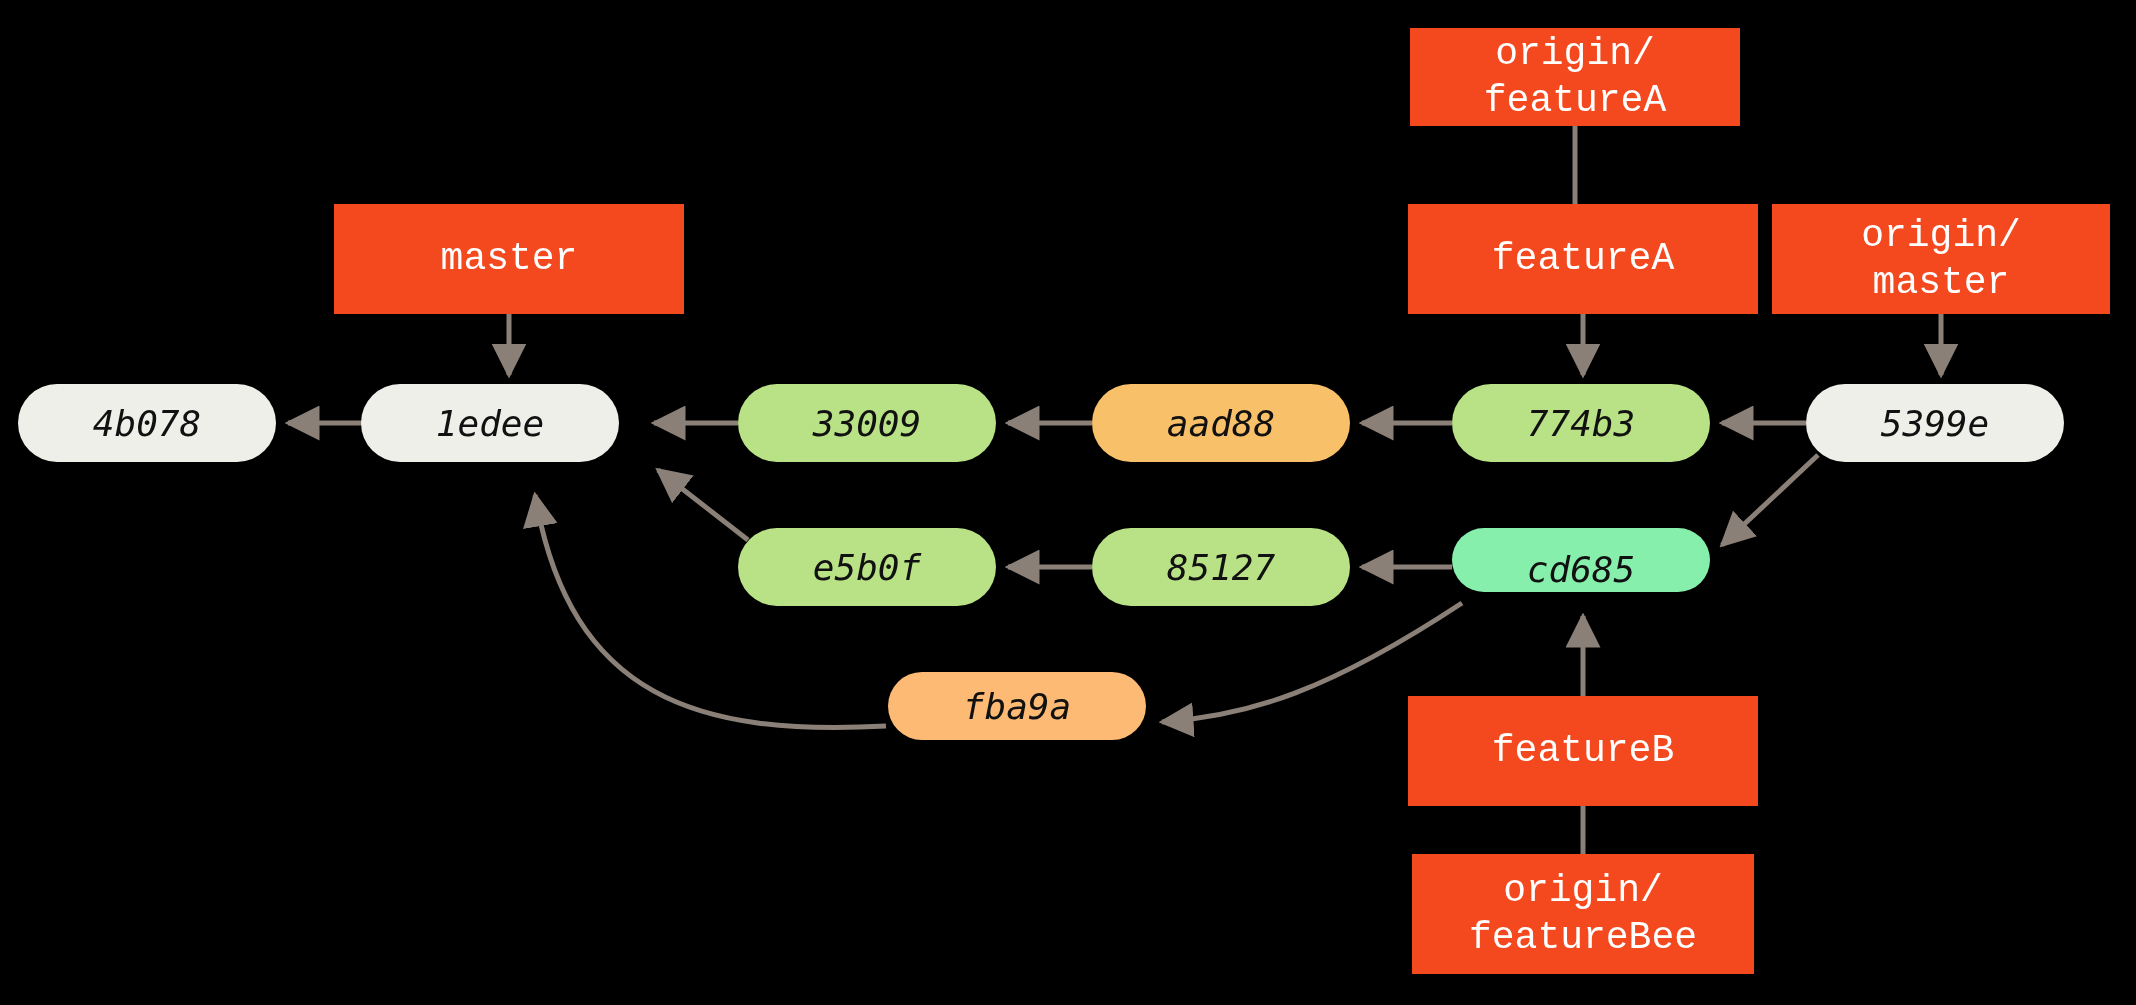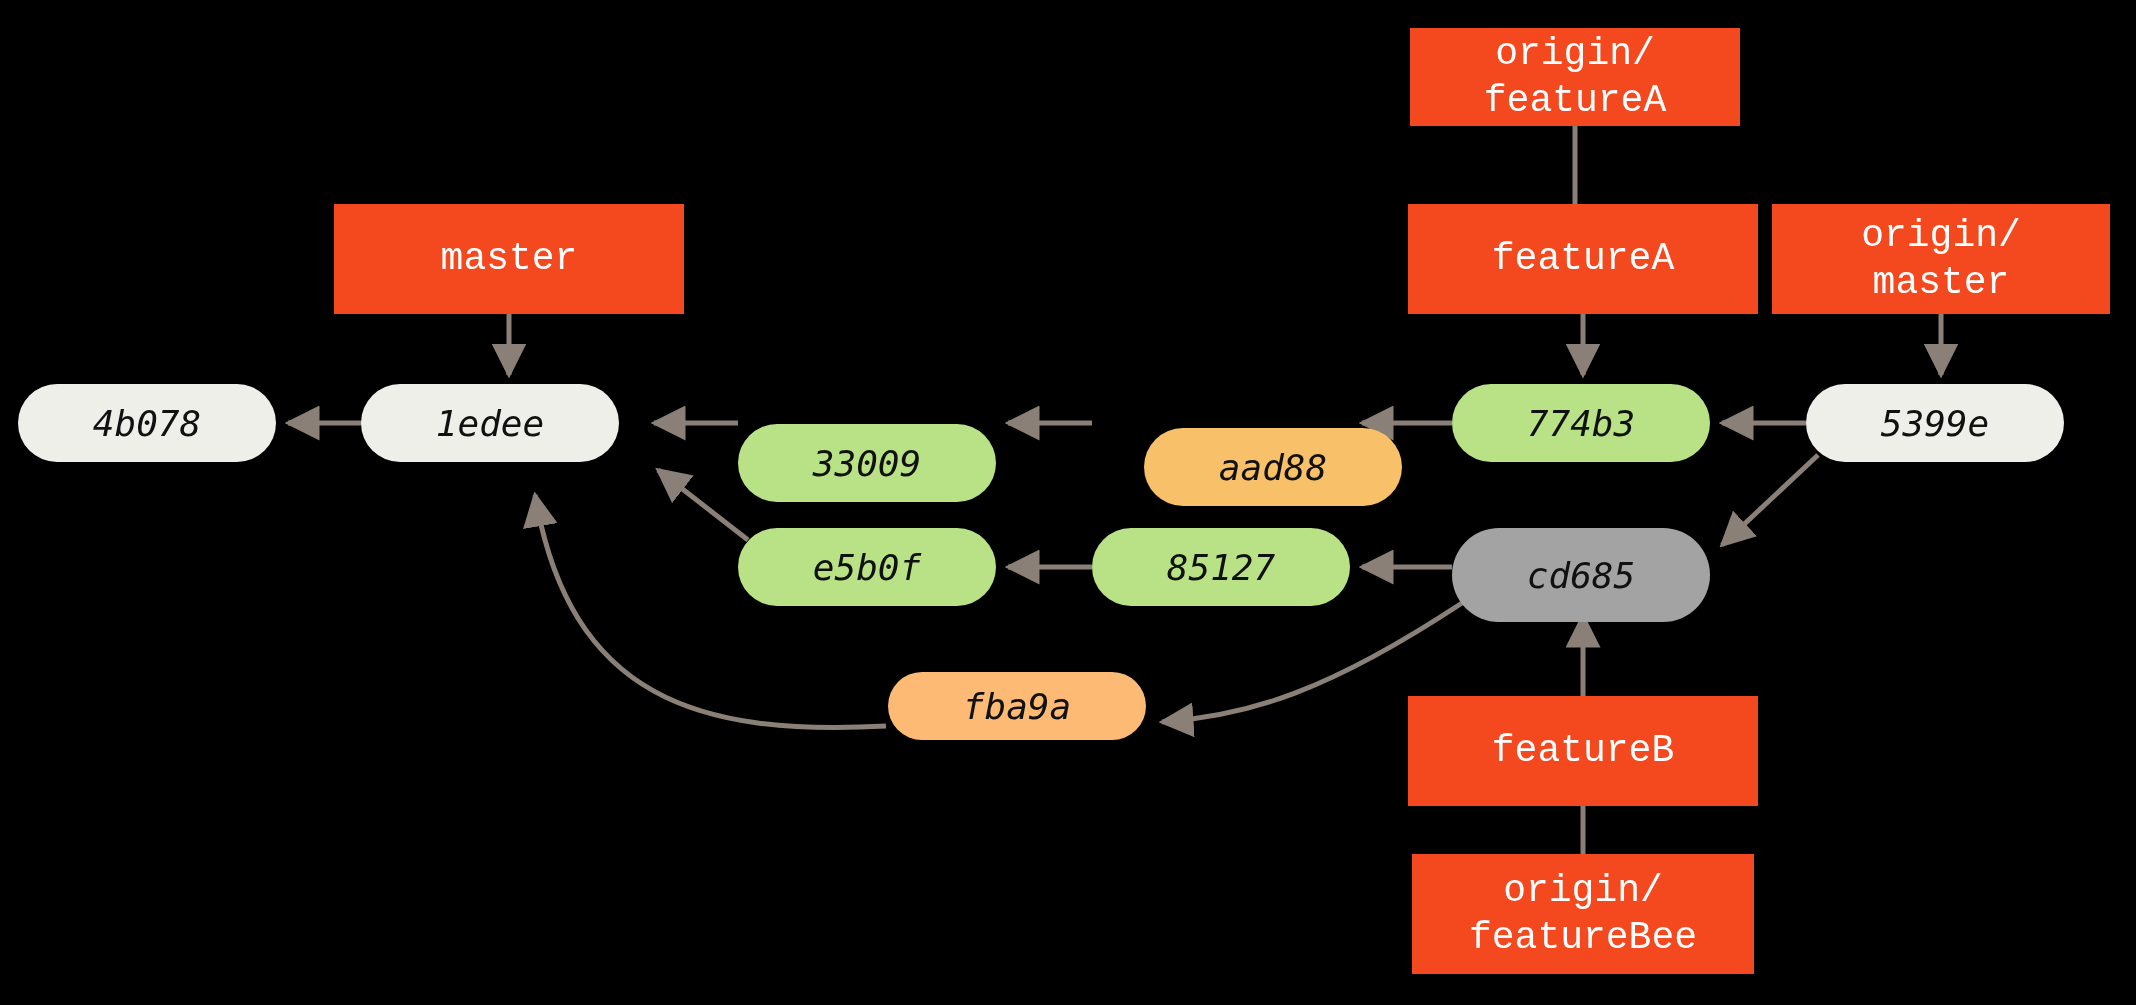--- a/index.html
+++ b/index.html
@@ -49,39 +49,39 @@
       <line x1="1583" y1="806" x2="1583" y2="854"></line>
     </g>
   </svg>
 
   <div class="node commit" style="left:18px;top:384px;width:258px;height:78px;background:#efefe9;">
     <span>4b078</span>
   </div>
   <div class="node commit" style="left:361px;top:384px;width:258px;height:78px;background:#efefe9;">
     <span>1edee</span>
   </div>
-  <div class="node commit" style="left:738px;top:384px;width:258px;height:78px;background:#b8e285;margin-top:40px;">
+  <div class="node commit" style="left:738px;top:384px;width:258px;height:78px;background:#b8e285;">
     <span>33009</span>
   </div>
-  <div class="node commit" style="left:1144px;top:384px;width:258px;height:78px;background:#f9c06a;margin-top:44px;">
+  <div class="node commit" style="left:1092px;top:384px;width:258px;height:78px;background:#f9c06a;">
     <span>aad88</span>
   </div>
   <div class="node commit" style="left:1452px;top:384px;width:258px;height:78px;background:#b8e285;">
     <span>774b3</span>
   </div>
   <div class="node commit" style="left:1806px;top:384px;width:258px;height:78px;background:#efefe9;">
     <span>5399e</span>
   </div>
   <div class="node commit" style="left:738px;top:528px;width:258px;height:78px;background:#b8e285;align-items:center;">
     <span>e5b0f</span>
   </div>
   <div class="node commit" style="left:1092px;top:528px;width:258px;height:78px;background:#b8e285;">
     <span>85127</span>
   </div>
-  <div class="node commit" style="left:1452px;top:528px;width:258px;height:94px;background:#a3a3a3;">
+  <div class="node commit" style="left:1452px;top:528px;width:258px;height:64px;background:#86efac;align-items:flex-end;">
     <span>cd685</span>
   </div>
   <div class="node commit" style="left:888px;top:672px;width:258px;height:68px;background:#fdba74;">
     <span>fba9a</span>
   </div>
 
   <div class="node ref" style="left:1410px;top:28px;width:330px;height:98px;background:#f4491f;">
     <span class="reftext">origin/
 featureA</span>
   </div>

